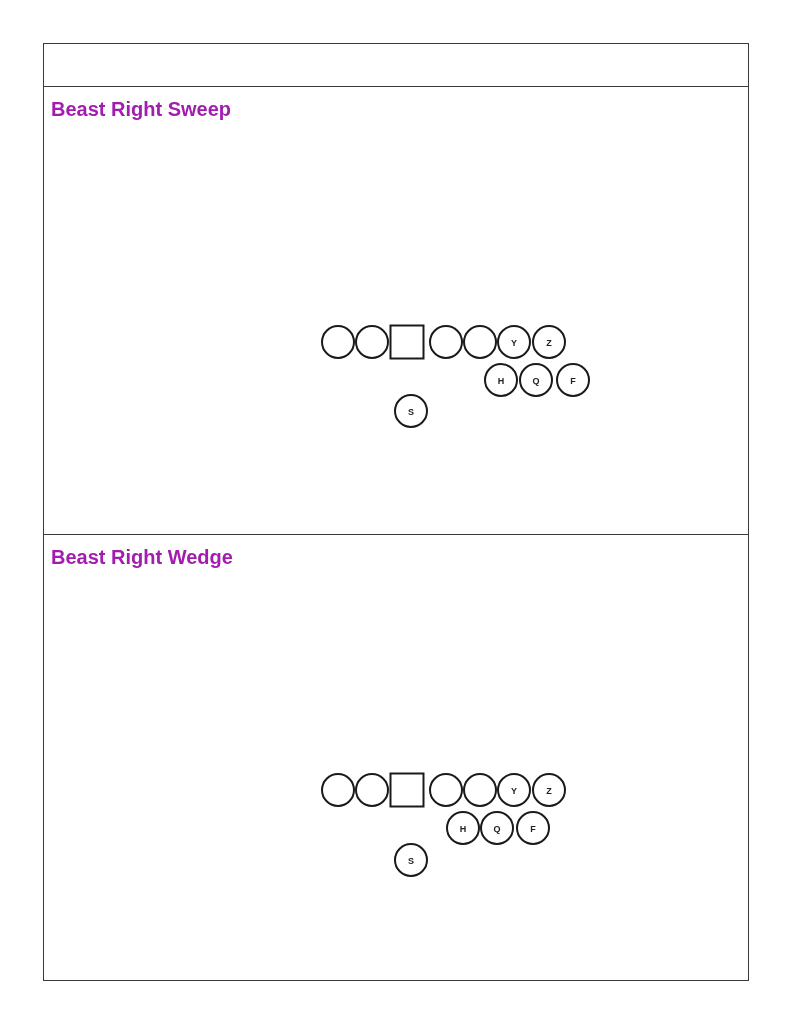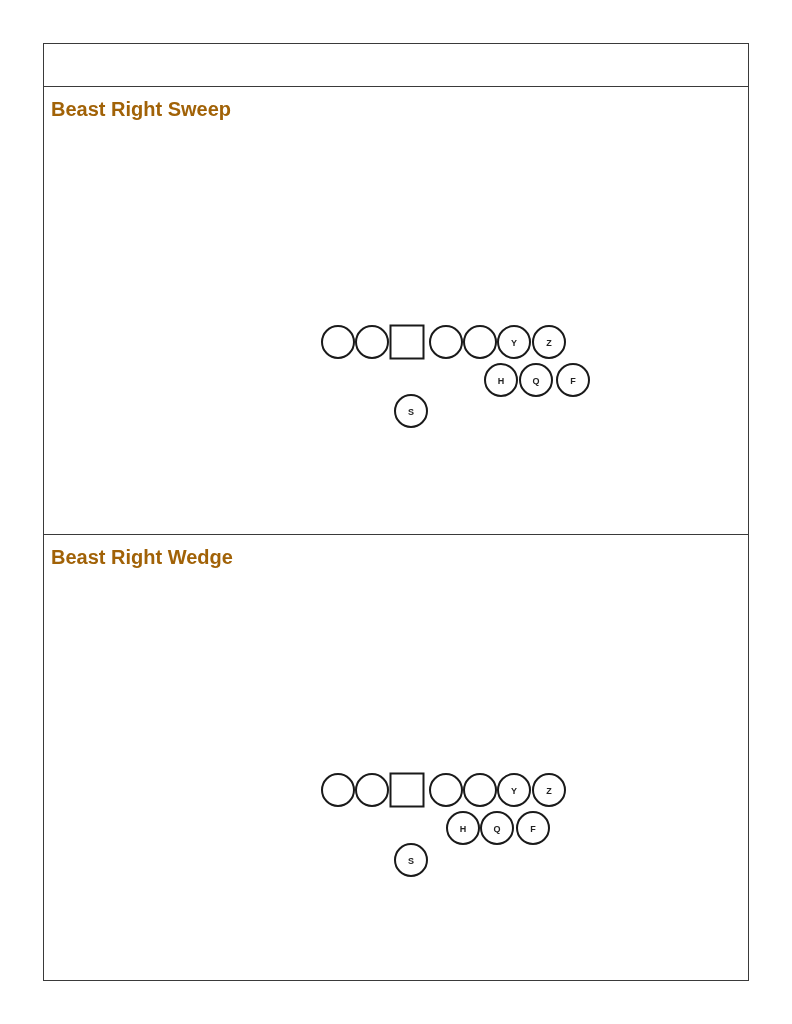--- a/index.html
+++ b/index.html
@@ -47,21 +47,21 @@
       top: 491px;
       height: 445px;
       text-decoration: underline;
     }
     .play-title {
       position: absolute;
       left: 7px;
       top: 10px;
       font-size: 20px;
       font-weight: bold;
-      color: #a16207;
+      color: #a21caf;
       margin: 0;
       line-height: 24px;
       letter-spacing: 0px;
     }
     .player-label {
       font-family: "Liberation Sans", sans-serif;
       font-size: 9px;
       font-weight: bold;
       fill: #222222;
     }

